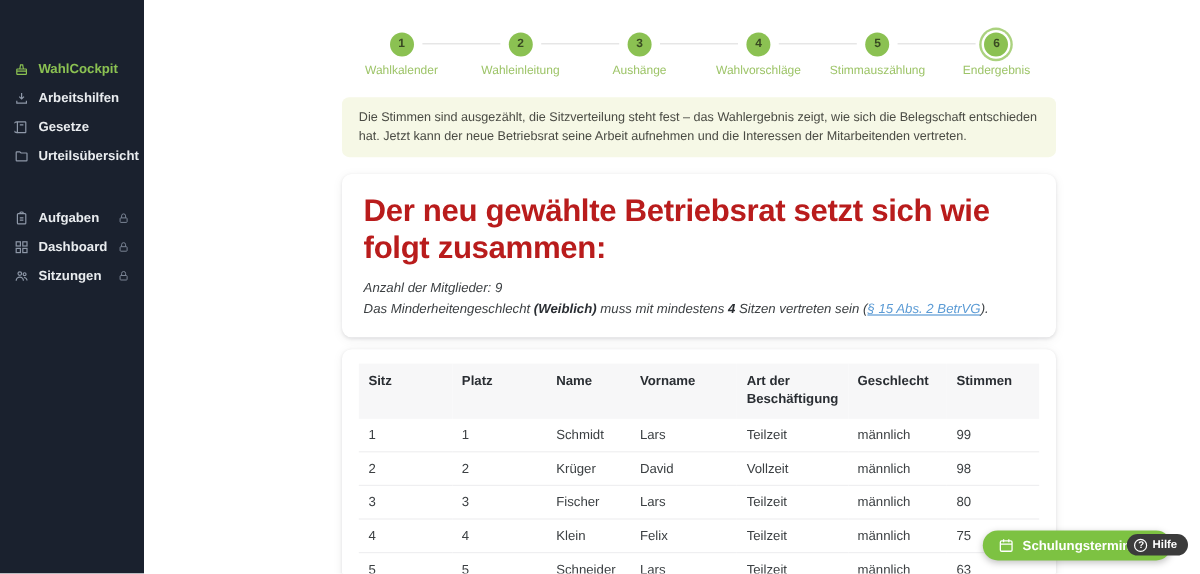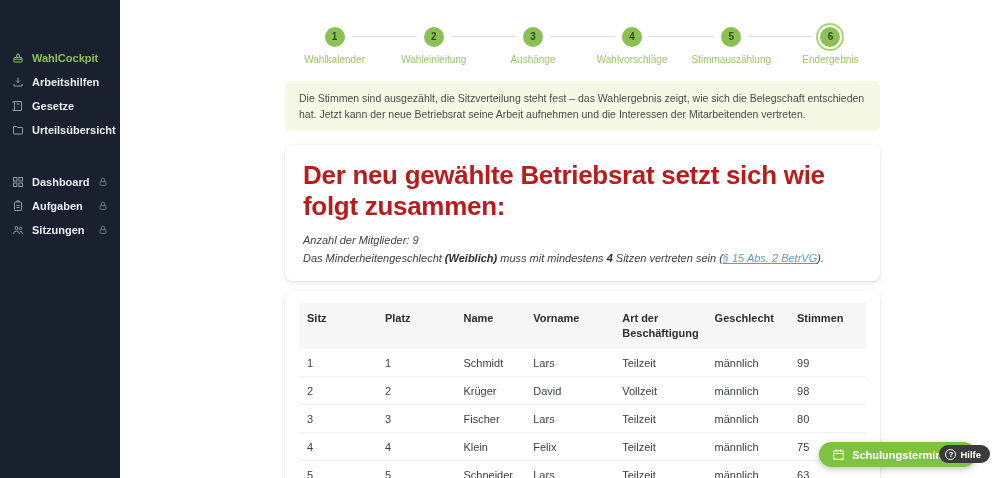--- a/index.html
+++ b/index.html
@@ -134,43 +134,43 @@
         </svg>
     </span>
     <span>Urteilsübersicht</span>
   </div>
 
   <div class="nav-gap"></div>
 
   <div class="nav-item">
     <span class="nav-ic">
       <svg width="12" height="12" viewBox="0 0 24 24" fill="none" stroke="currentColor" stroke-width="2">
+          <rect x="5" y="4" width="14" height="17" rx="1.5"></rect>
+          <path d="M9 4a3 3 0 0 1 6 0"></path>
+          <path d="M9 11h6M9 15h6"></path>
+        </svg>
+    </span>
+    <span>Aufgaben</span>
+    <span class="lock">
+      <svg width="10" height="10" viewBox="0 0 24 24" fill="none" stroke="currentColor" stroke-width="2">
+          <rect x="5" y="11" width="14" height="9" rx="1.5"></rect>
+          <path d="M8 11V7a4 4 0 0 1 8 0v4"></path>
+        </svg>
+    </span>
+  </div>
+  <div class="nav-item">
+    <span class="nav-ic">
+      <svg width="12" height="12" viewBox="0 0 24 24" fill="none" stroke="currentColor" stroke-width="2">
           <rect x="3" y="3" width="7" height="7"></rect>
           <rect x="14" y="3" width="7" height="7"></rect>
           <rect x="3" y="14" width="7" height="7"></rect>
           <rect x="14" y="14" width="7" height="7"></rect>
         </svg>
     </span>
     <span>Dashboard</span>
-    <span class="lock">
-      <svg width="10" height="10" viewBox="0 0 24 24" fill="none" stroke="currentColor" stroke-width="2">
-          <rect x="5" y="11" width="14" height="9" rx="1.5"></rect>
-          <path d="M8 11V7a4 4 0 0 1 8 0v4"></path>
-        </svg>
-    </span>
-  </div>
-  <div class="nav-item">
-    <span class="nav-ic">
-      <svg width="12" height="12" viewBox="0 0 24 24" fill="none" stroke="currentColor" stroke-width="2">
-          <rect x="5" y="4" width="14" height="17" rx="1.5"></rect>
-          <path d="M9 4a3 3 0 0 1 6 0"></path>
-          <path d="M9 11h6M9 15h6"></path>
-        </svg>
-    </span>
-    <span>Aufgaben</span>
     <span class="lock">
       <svg width="10" height="10" viewBox="0 0 24 24" fill="none" stroke="currentColor" stroke-width="2">
           <rect x="5" y="11" width="14" height="9" rx="1.5"></rect>
           <path d="M8 11V7a4 4 0 0 1 8 0v4"></path>
         </svg>
     </span>
   </div>
   <div class="nav-item">
     <span class="nav-ic">
       <svg width="12" height="12" viewBox="0 0 24 24" fill="none" stroke="currentColor" stroke-width="2">

